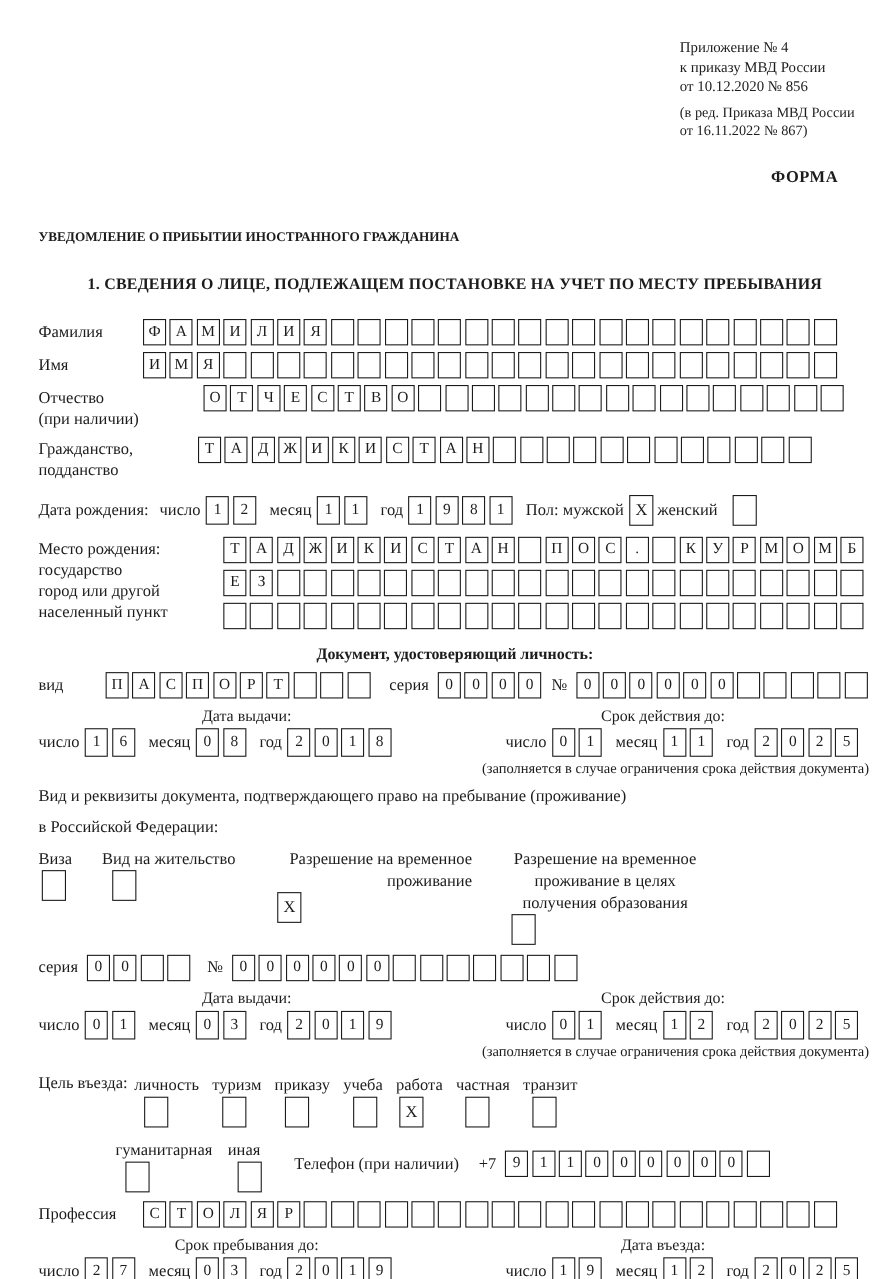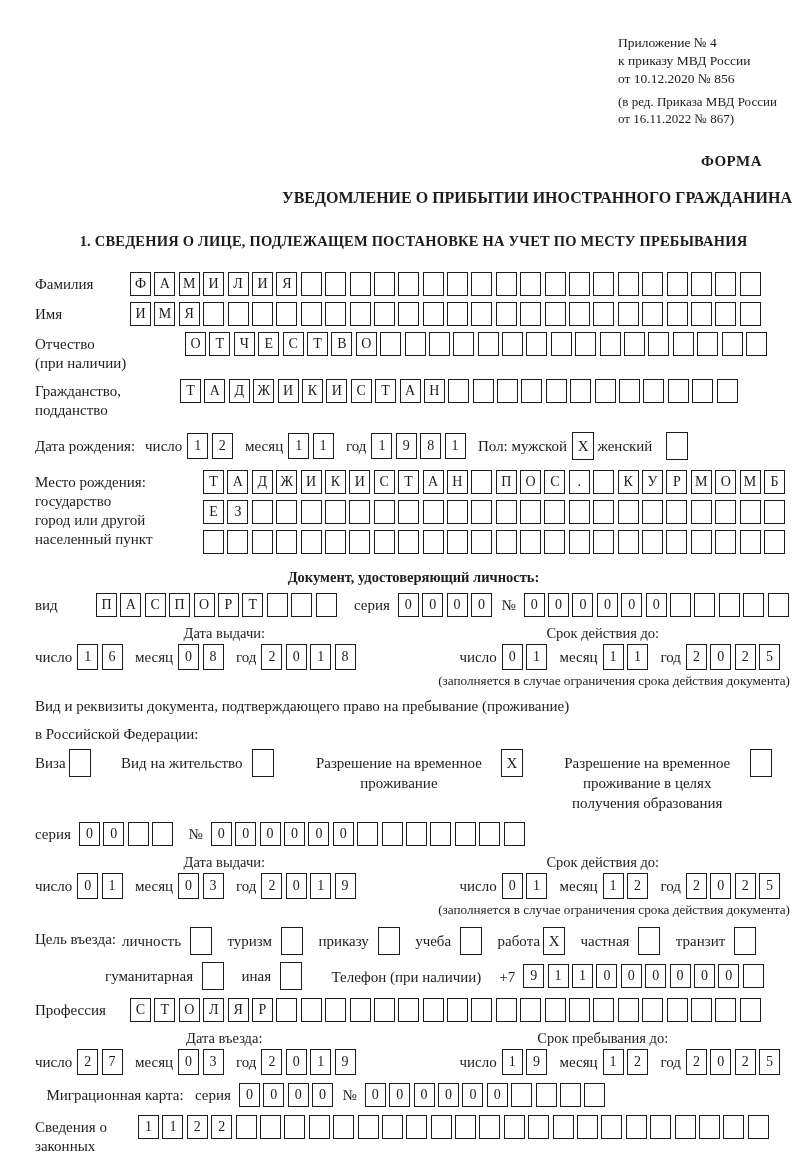--- a/index.html
+++ b/index.html
@@ -22,21 +22,21 @@
   }
   .dbox .box { height:26px; }
   .cbox .box { width:22px; height:28px; font-size:15px; }
 
   
   .ref-block { margin-left:583px; font-size:13.5px; line-height:18px; }
   .ref-block .amend { margin-top:5px; font-size:13px; line-height:17px; }
   .forma { text-align:right; font-weight:bold; font-size:15px; margin:26px 30px 0 0; letter-spacing:.5px; }
 
   
-  .title { text-align:right; font-weight:bold; font-size:16px; line-height:21px; margin-top:17px; }
+  .title { text-align:left; font-weight:bold; font-size:12px; line-height:21px; margin-top:35px; }
   .tline { display:inline-block; width:60px; border-bottom:2.5px solid #3a3a3a; margin-left:14px; transform:translateY(-3px); }
   .sec1 { text-align:center; font-weight:bold; font-size:14.5px; margin-top:25px; letter-spacing:.2px; }
 
   
   .frow { display:flex; align-items:flex-start; margin-top:6px; }
   .flabel { flex:none; padding-top:3px; line-height:19px; }
   .w95  { width:95px; }
   .w150 { width:150px; }
   .w145 { width:145px; }
   .w168 { width:168px; }
@@ -49,25 +49,25 @@
   .dg .dlbl { margin-right:5px; }
   .dg .boxes { margin-right:9px; }
   .dates-heads { display:flex; margin-top:8px; }
   .dates-heads .dh { width:50%; text-align:center; font-size:14.5px; }
   .dates-row { display:flex; margin-top:2px; }
   .dates-row .half { width:50%; display:flex; }
   .dates-row .half.r { padding-left:46px; }
   .note-r { text-align:right; font-size:13.2px; margin-top:3px; padding-right:2px; }
 
   
-  .copt { display:flex; align-items:flex-start; }
+  .copt { display:flex; align-items:flex-start;flex-direction:column; }
   .copt .olabel { line-height:20px; padding-top:4px; }
   .copt .cbox { margin-left:9px; }
   .copt.tight .cbox { margin-left:3px; }
-  .olabel.c2 { width:186px; text-align:center; }
+  .olabel.c2 { width:186px; text-align:right; }
   .olabel.c3 { width:188px; text-align:center; }
 
   .introline { margin-top:7px; line-height:21px; }
   .opt-row { display:flex; margin-top:4px; }
   .opt-row .copt { margin-right:13px; }
 
   .purpose-row { display:flex; align-items:flex-start; margin-top:9px; }
   .purpose-row .copt { margin-right:12px; }
   .purpose-row2 { display:flex; align-items:center; margin-top:7px; padding-left:70px; }
   .purpose-row2 .copt { margin-right:14px; }
@@ -649,22 +649,22 @@
         <div class="box"></div>
         <div class="box"></div>
         <div class="box"></div>
         <div class="box"></div>
         <div class="box"></div>
         <div class="box"></div>
       </div>
   </div>
 
   <div class="dates-heads">
+    <div class="dh">Срок пребывания до:</div>
     <div class="dh">Дата въезда:</div>
-    <div class="dh">Срок пребывания до:</div>
   </div>
   <div class="dates-row">
     <div class="half">
       <span class="dg">
         <span class="dlbl">число</span>
         <span class="boxes dbox">
             <div class="box">2</div>
             <div class="box">7</div>
           </span>
         <span class="dlbl">месяц</span>

